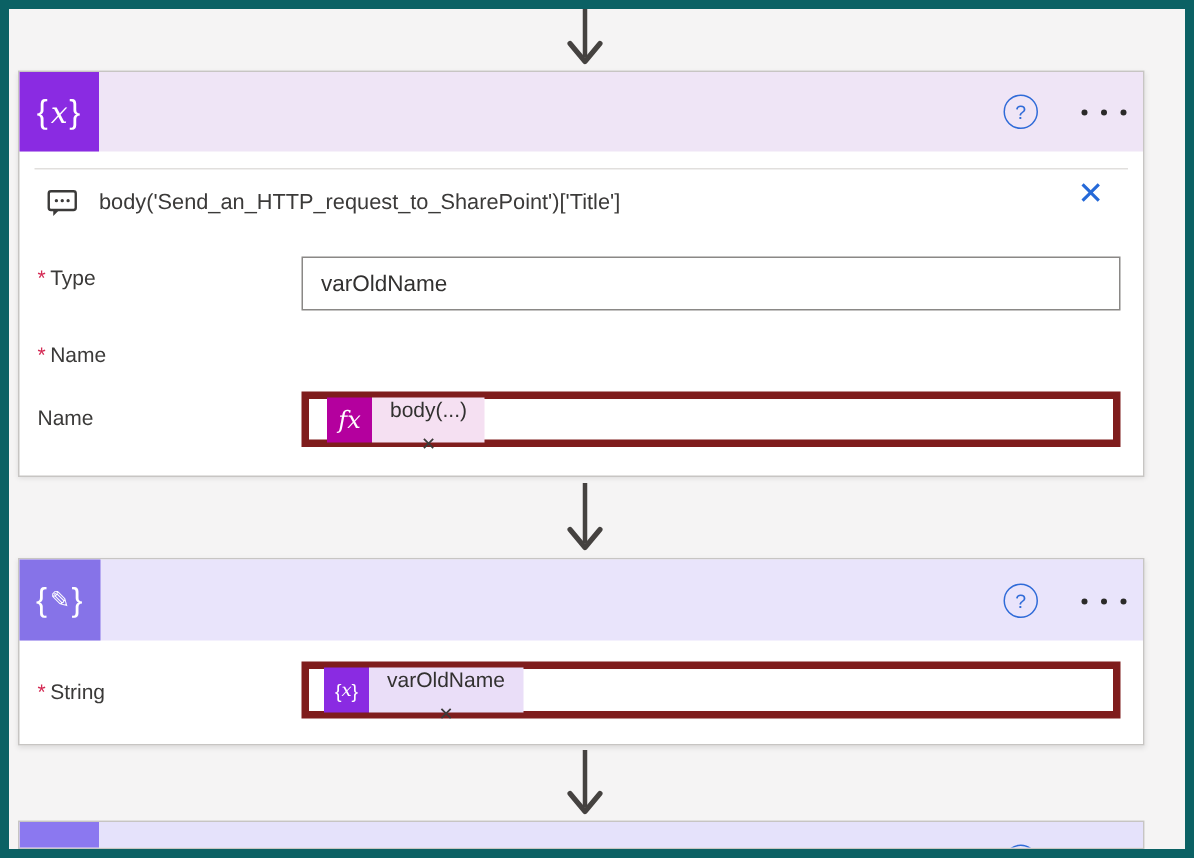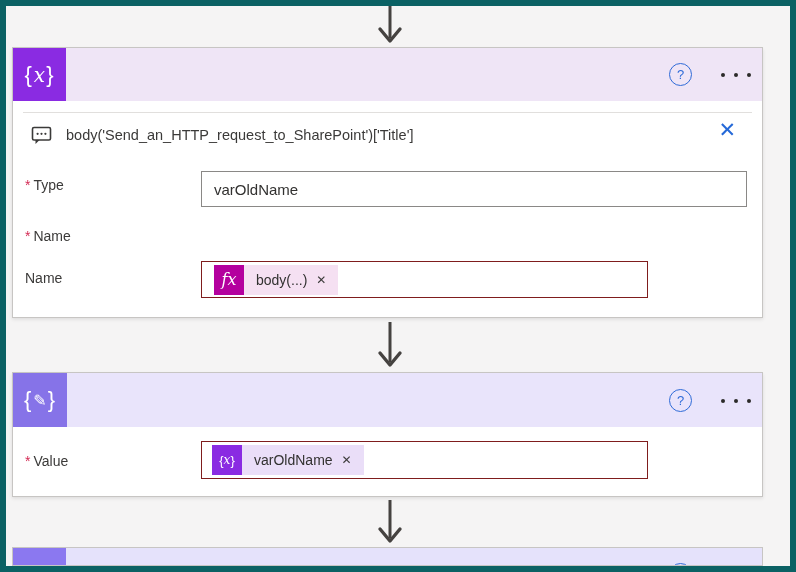--- a/index.html
+++ b/index.html
@@ -43,29 +43,29 @@
 
   .text-input { position:absolute; left:188px; width:546px; height:36px;
                 border:1px solid #8a8886; background:#fff; font-size:15px;
                 color:#323130; padding:0 12px; font-family:"Liberation Sans", sans-serif; }
 
   .select-box { position:absolute; left:188px; width:546px; height:35px;
                 border:1px solid #8a8886; background:#fff; display:flex;
                 align-items:center; padding:0 12px; cursor:pointer; }
   .select-value { font-size:15px; color:#323130; flex:1; }
 
-  .token-box { position:absolute; left:188px; width:447px; background:#fff;
-               border:1px solid #7f1d1d; display:flex; align-items:center; padding-left:12px; }
+  .token-box { position:absolute; left:188px; width:546px; background:#fff;
+               border:5px solid #7f1d1d; display:flex; align-items:center; padding-left:12px; }
 
   .pill { display:inline-flex; align-items:stretch; height:30px; cursor:pointer; }
   .pill-icon { width:30px; display:flex; align-items:center; justify-content:center; color:#fff; }
   .pill-icon .fx-glyph { font-family:"DejaVu Serif", serif; font-style:italic; font-size:16px; }
   .pill-icon .vx-braces { font-size:13px; }
   .pill-icon .vx-char { font-family:"DejaVu Serif", serif; font-style:italic; font-size:12px; }
-  .pill-body { display:flex; align-items:center; gap:9px; padding:0 12px; }
+  .pill-body { display:flex; align-items:center; gap:9px; padding:0 12px;flex-direction:column; }
   .pill-text { font-size:14px; color:#323130; }
   .pill-remove { font-size:12px; color:#3b3a39; background:none; border:none; cursor:pointer; line-height:1; }
 
   
   .hdr-c1 { background:#efe5f6; }
   .tile-c1 { background:#8a2be2; }
   .hdr-c2 { background:#e9e4fb; }
   .tile-c2 { background:#8673e8; }
   .hdr-c3 { background:#e5e2fb; }
   .tile-c3 { background:#8b78f0; }
@@ -152,21 +152,21 @@
       </div>
       <button class="help-btn" style="left:656px; top:16px;">?</button>
       <button class="menu-btn" style="left:708px; top:26px;">
           <i></i>
           <i></i>
           <i></i>
         </button>
     </header>
 
     <div class="field-label" style="top:80px;">
-      <span class="req-star">*</span><span>Value</span>
+      <span class="req-star">*</span><span>String</span>
     </div>
     <div class="token-box" style="top:68px; height:38px; padding-left:10px;">
       <span class="pill">
         <span class="pill-icon pill-vx-icon">
           <span class="vx-braces">{</span>
             <span class="vx-char">x</span>
             <span class="vx-braces">}</span>
         </span>
         <span class="pill-body pill-vx-body">
           <span class="pill-text">varOldName</span>

